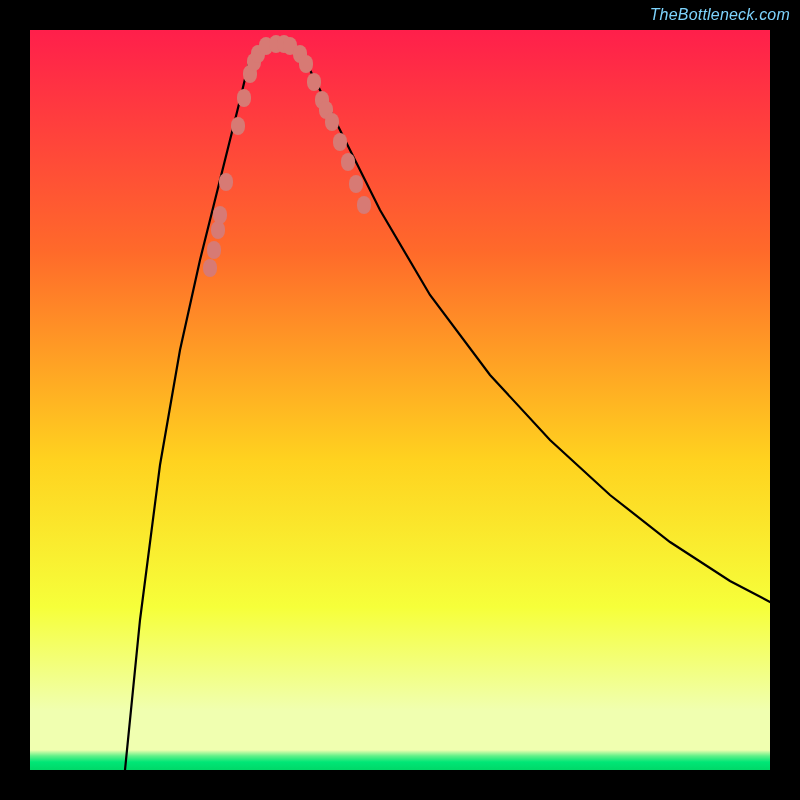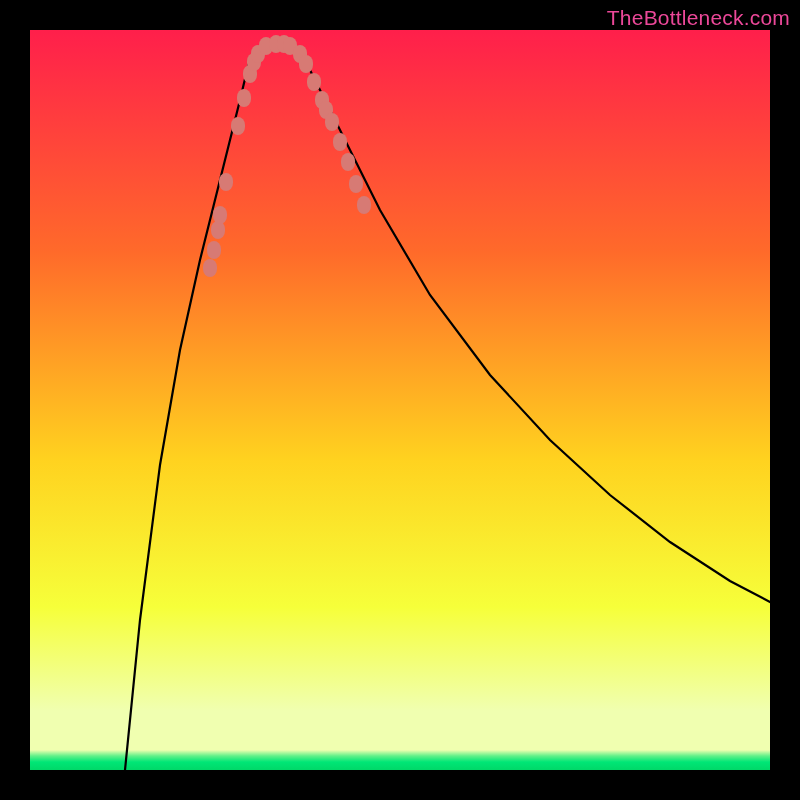--- a/index.html
+++ b/index.html
@@ -42,24 +42,25 @@
   .curve-svg {
     position: absolute;
     left: 0; top: 0;
     width: 740px;
     height: 740px;
   }
   .watermark {
     position: absolute;
     top: 6px;
     right: 10px;
-    color: #ec4899;
-    font-size: 21px;
+    color: #7dd3fc;
+    font-size: 16px;
     letter-spacing: 0.2px;
     user-select: none;
+    font-style: italic;
   }
 </style>
 </head>
 <body>
 
 <div class="frame">
 
   <div class="watermark">TheBottleneck.com</div>
 
   <div class="plot-area">

